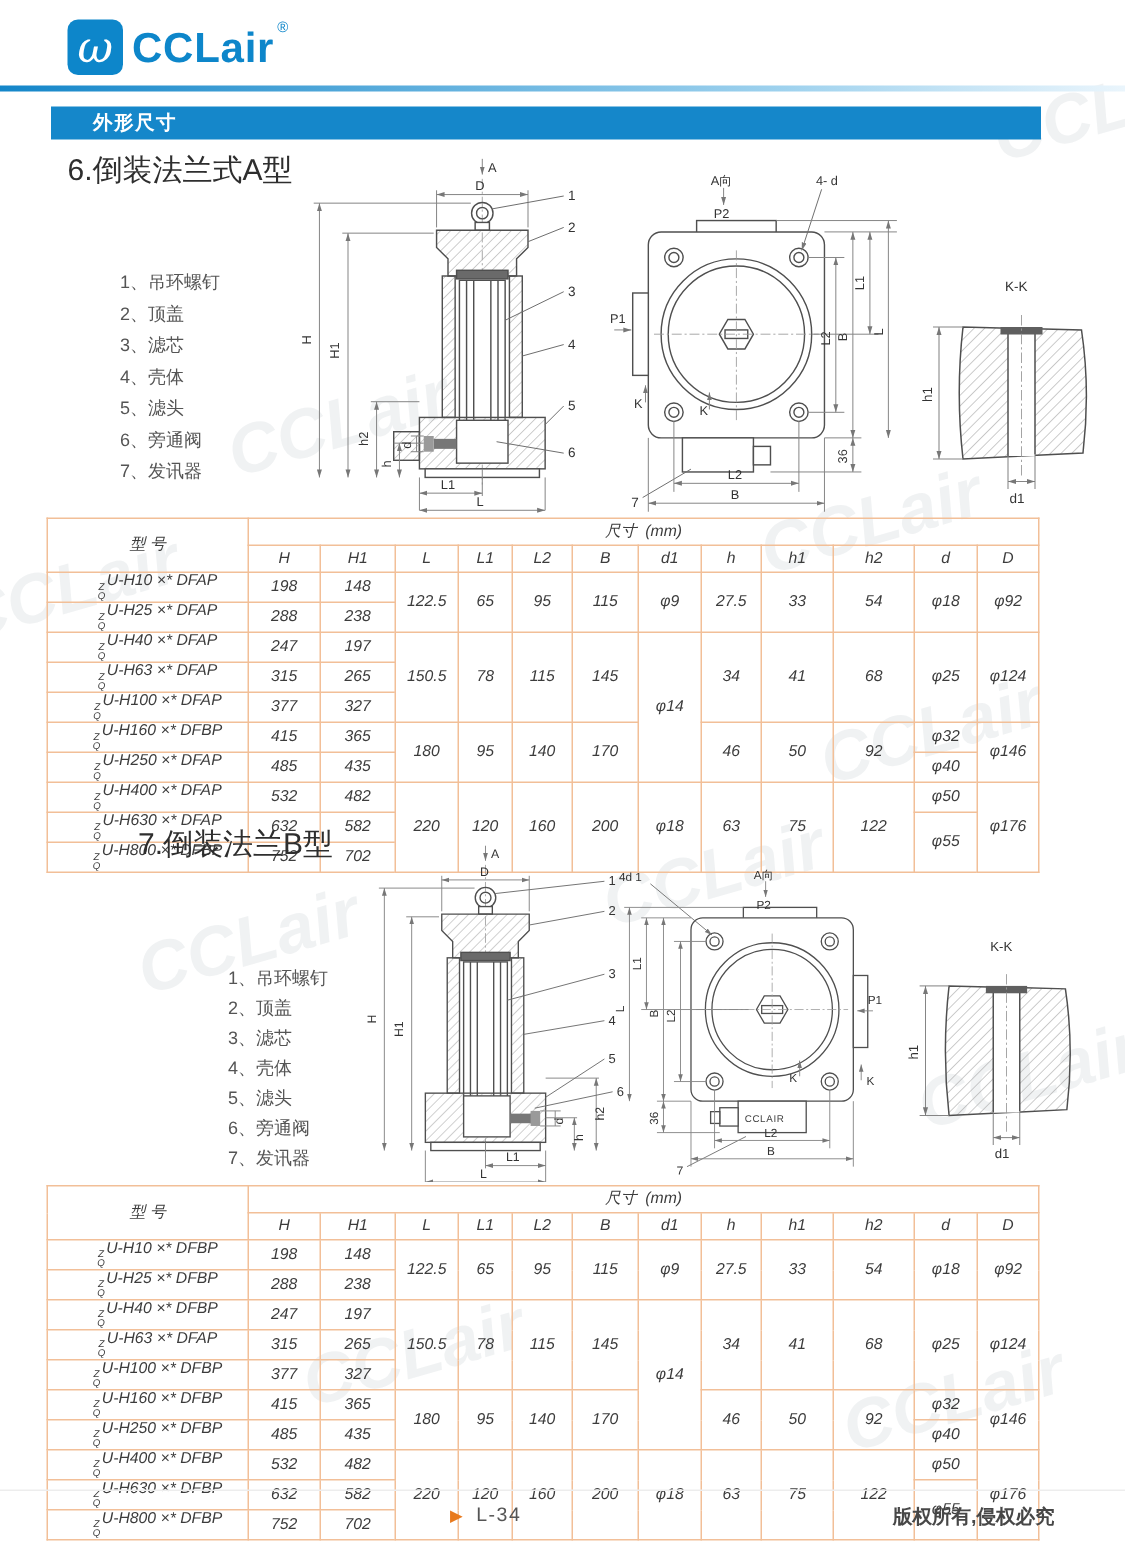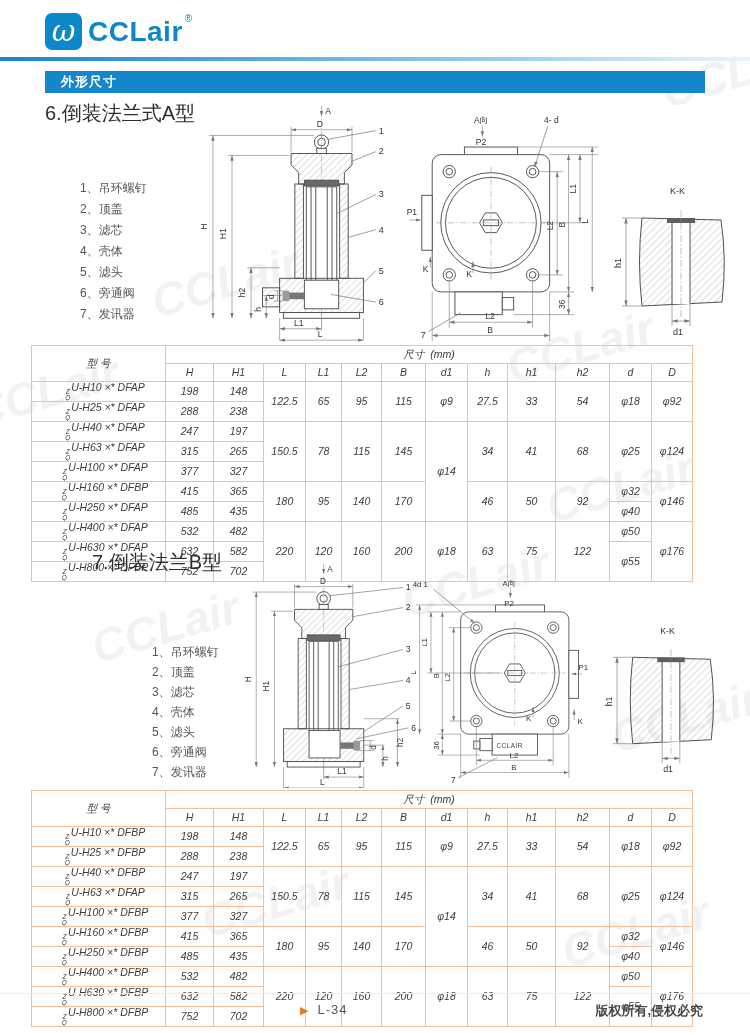--- a/index.html
+++ b/index.html
@@ -11,22 +11,22 @@
   
   .logo{position:absolute;left:45px;top:13px;display:flex;align-items:center;}
   .logo-box{width:37px;height:37px;background:#0d86ca;border-radius:7px;color:#fff;
             display:flex;align-items:center;justify-content:center;font-size:29px;
             font-style:italic;font-family:"DejaVu Serif",serif;line-height:1;}
   .logo-text{color:#0d86ca;font-size:28px;font-weight:bold;margin-left:6px;letter-spacing:0.5px;}
   .logo-reg{color:#0d86ca;font-size:10px;position:relative;top:-13px;margin-left:2px;}
   .slogan{position:absolute;right:45px;top:31px;color:#f07b14;font-size:17px;font-weight:bold;}
   .hdr-line{position:absolute;left:0;top:57px;width:750px;height:4px;
             background:linear-gradient(to right,#1486c9,#9fd2ee 70%,#eaf5fc);}
-  .banner{position:absolute;left:45px;top:71px;width:660px;height:22px;background:#1587ca;
-          color:#fff;font-size:13px;font-weight:bold;line-height:22px;padding-left:16px;
+  .banner{position:absolute;left:34px;top:71px;width:660px;height:22px;background:#1587ca;
+          color:#fff;font-size:13px;font-weight:bold;line-height:22px;padding-left:28px;
           box-sizing:border-box;letter-spacing:1px;}
   .sec-title{position:absolute;font-size:20px;color:#2e2e2e;}
   .parts{position:absolute;list-style:none;margin:0;padding:0;font-size:12px;color:#555;}
   #partsA li{line-height:21px;}
   #partsB li{line-height:20px;}
   
   .dim-table{position:absolute;left:31px;border-collapse:collapse;table-layout:fixed;
              width:661px;font-size:10.5px;color:#3c3c3c;font-style:italic;}
   .dim-table td{border:1px solid #f2bf98;text-align:center;height:16px;padding:0;line-height:1.05;
                 overflow:hidden;white-space:nowrap;}

